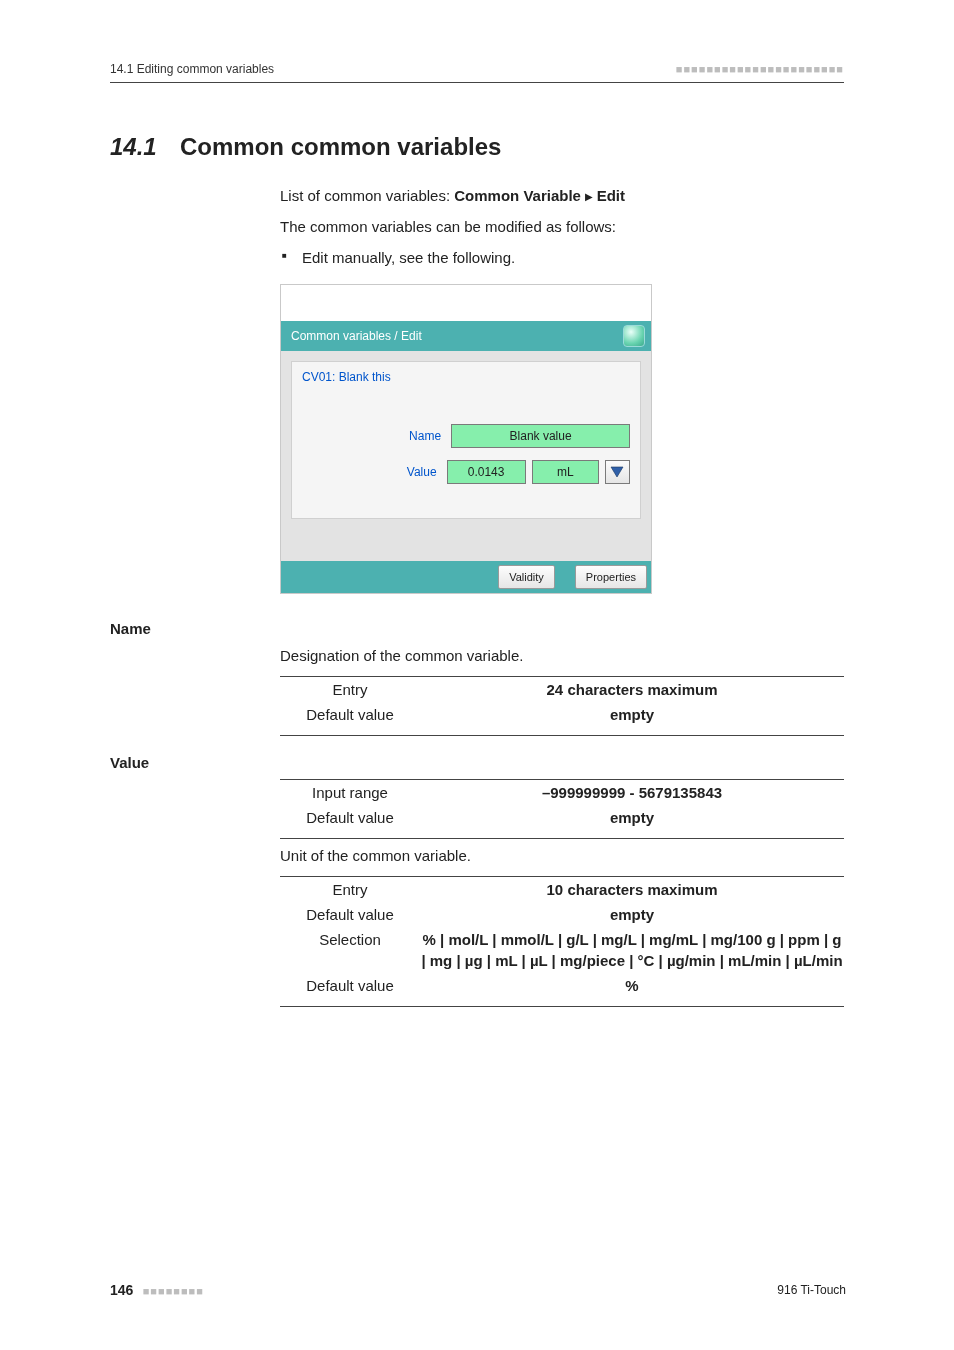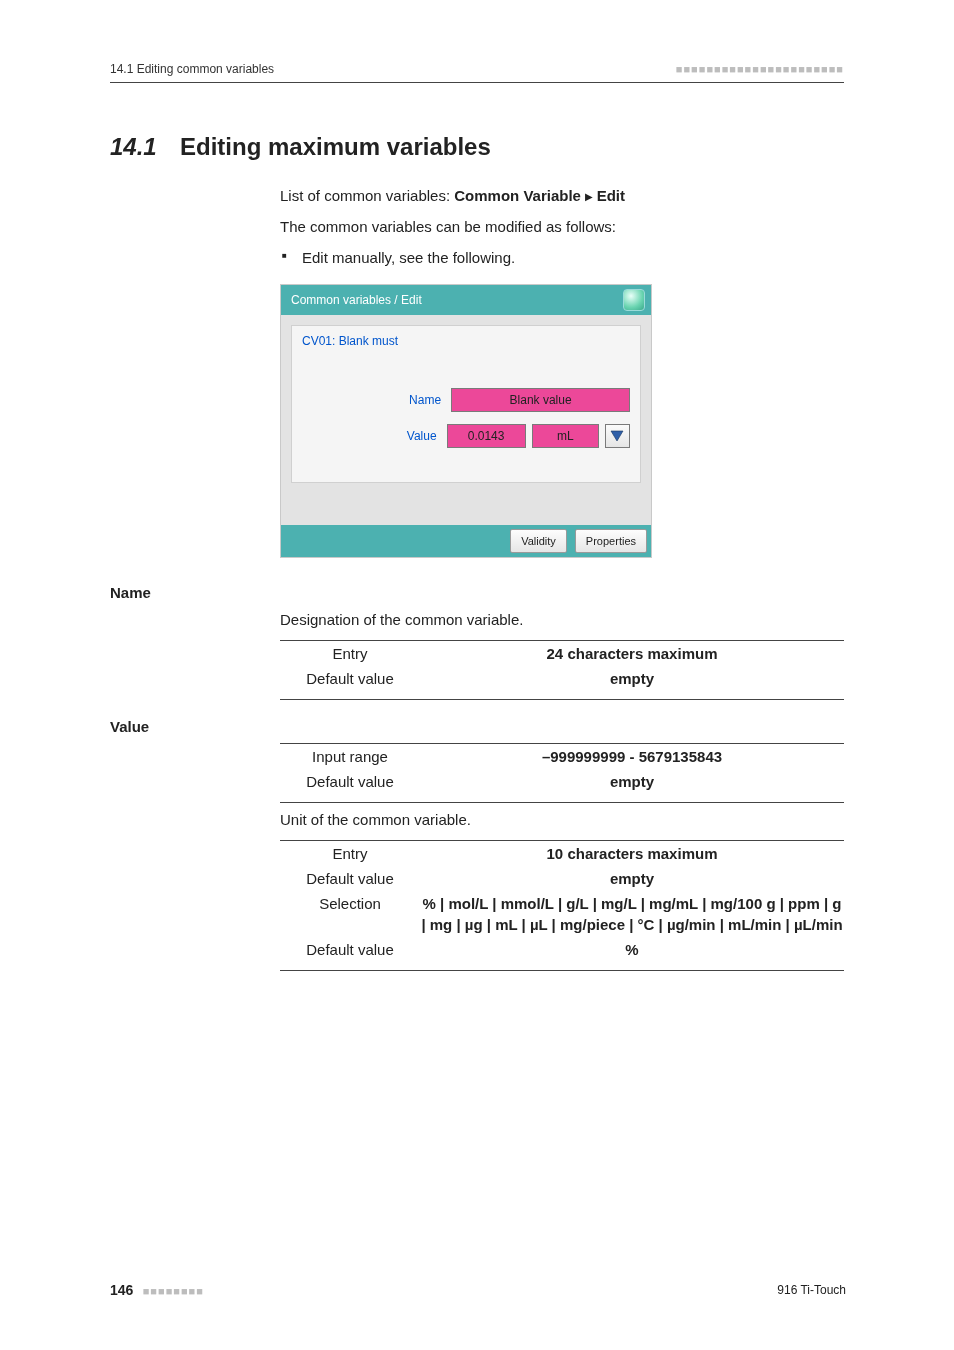--- a/index.html
+++ b/index.html
@@ -71,20 +71,21 @@
   }
   .ss-titlebar {
     background: #4cb1b0;
     height: 30px;
     display: flex;
     align-items: center;
     justify-content: space-between;
     padding: 0 6px 0 10px;
     font-size: 12px;
     color: #fff;
+    margin-top: 36px;
   }
   .ss-back {
     width: 22px; height: 22px;
     border: 1px solid #9adbd9;
     border-radius: 4px;
     background: radial-gradient(circle at 35% 30%, #e9fff8, #69d4b0 60%, #3aa98c);
   }
   .ss-body { padding: 10px 10px 2px 10px; background: #e3e3e3; }
   .ss-panel {
     background: #f5f5f5;
@@ -105,21 +106,21 @@
   .ss-label {
     width: 150px;
     text-align: right;
     color: #0055cc;
     font-size: 12px;
     padding-right: 10px;
   }
   .ss-input {
     height: 24px;
     border: 1px solid #7a7a7a;
-    background: #ec4899;
+    background: #86efac;
     font-size: 12px;
     text-align: center;
     display: flex;
     align-items: center;
     justify-content: center;
   }
   .ss-name-input { width: 180px; }
   .ss-value-input { width: 82px; }
   .ss-unit-input { width: 70px; margin-left: 6px; }
   .ss-dd {
@@ -130,21 +131,21 @@
     display: flex; align-items: center; justify-content: center;
   }
   .ss-dd svg { width: 14px; height: 12px; }
   .ss-footer {
     background: #4cb1b0;
     height: 32px;
     display: flex;
     justify-content: flex-end;
     align-items: center;
     padding-right: 4px;
-    gap: 8px;
+    gap: 20px;
   }
   .ss-btn {
     background: linear-gradient(#fdfdfd,#e6e6e6);
     border: 1px solid #9a9a9a;
     height: 24px;
     font-size: 11px;
     padding: 0 10px;
     display: flex; align-items: center; justify-content: center;
     border-radius: 2px;
     color: #222;
@@ -185,41 +186,41 @@
 
 <div class="page">
 
   <div class="running-head">
     <span>14.1 Editing common variables</span>
     <span class="dashes-right">■■■■■■■■■■■■■■■■■■■■■■</span>
   </div>
   <hr class="head-rule">
 
   <h1 class="h1">
-    <span class="h1-num">14.1</span><span>Editing maximum variables</span>
+    <span class="h1-num">14.1</span><span>Common common variables</span>
   </h1>
 
   <div class="body-col">
     <p class="breadcrumb">
       <span>List of common variables: </span><b>Common Variable</b><span class="tri">▶</span><b>Edit</b>
     </p>
     <p>The common variables can be modified as follows:</p>
     <ul class="bullets">
       <li>Edit manually, see the following.</li>
     </ul>
   </div>
 
   <div class="screenshot">
     <div class="ss-titlebar">
       <span>Common variables / Edit</span>
       <div class="ss-back"></div>
     </div>
     <div class="ss-body">
       <div class="ss-panel">
-        <div class="ss-cvline">CV01: Blank must</div>
+        <div class="ss-cvline">CV01: Blank this</div>
         <div class="ss-row">
           <div class="ss-label">Name</div>
           <div class="ss-input ss-name-input">Blank value</div>
         </div>
         <div class="ss-row">
           <div class="ss-label">Value</div>
           <div class="ss-input ss-value-input">0.0143</div>
           <div class="ss-input ss-unit-input">mL</div>
           <div class="ss-dd">
             <svg viewBox="0 0 14 12">

